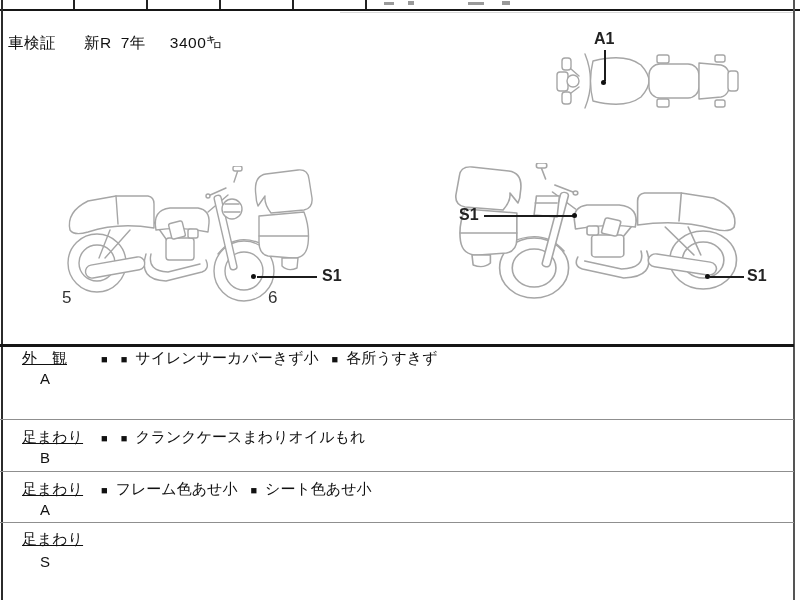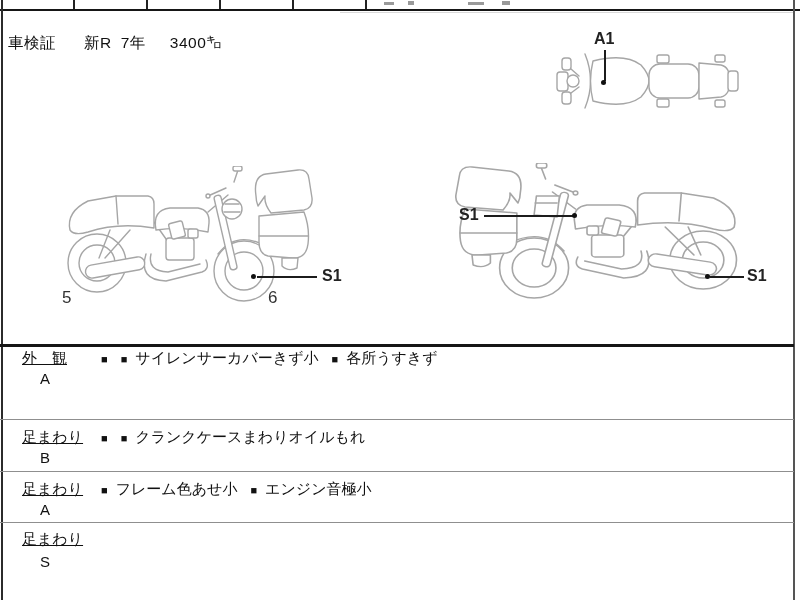--- a/index.html
+++ b/index.html
@@ -203,21 +203,21 @@
   <div class="trow" style="top:478px">
     <span class="sec">足まわり</span>
     <span class="grade">A</span>
     <span class="items">
       <span class="item">
           <span class="bullet">■</span>
           <span>フレーム色あせ小</span>
         </span>
       <span class="item">
           <span class="bullet">■</span>
-          <span>エンジン音極小</span>
+          <span>シート色あせ小</span>
         </span>
     </span>
   </div>
 
   <div class="trow" style="top:528px">
     <span class="sec">足まわり</span>
     <span class="grade" style="top:25px">S</span>
   </div>
 
 </div>

